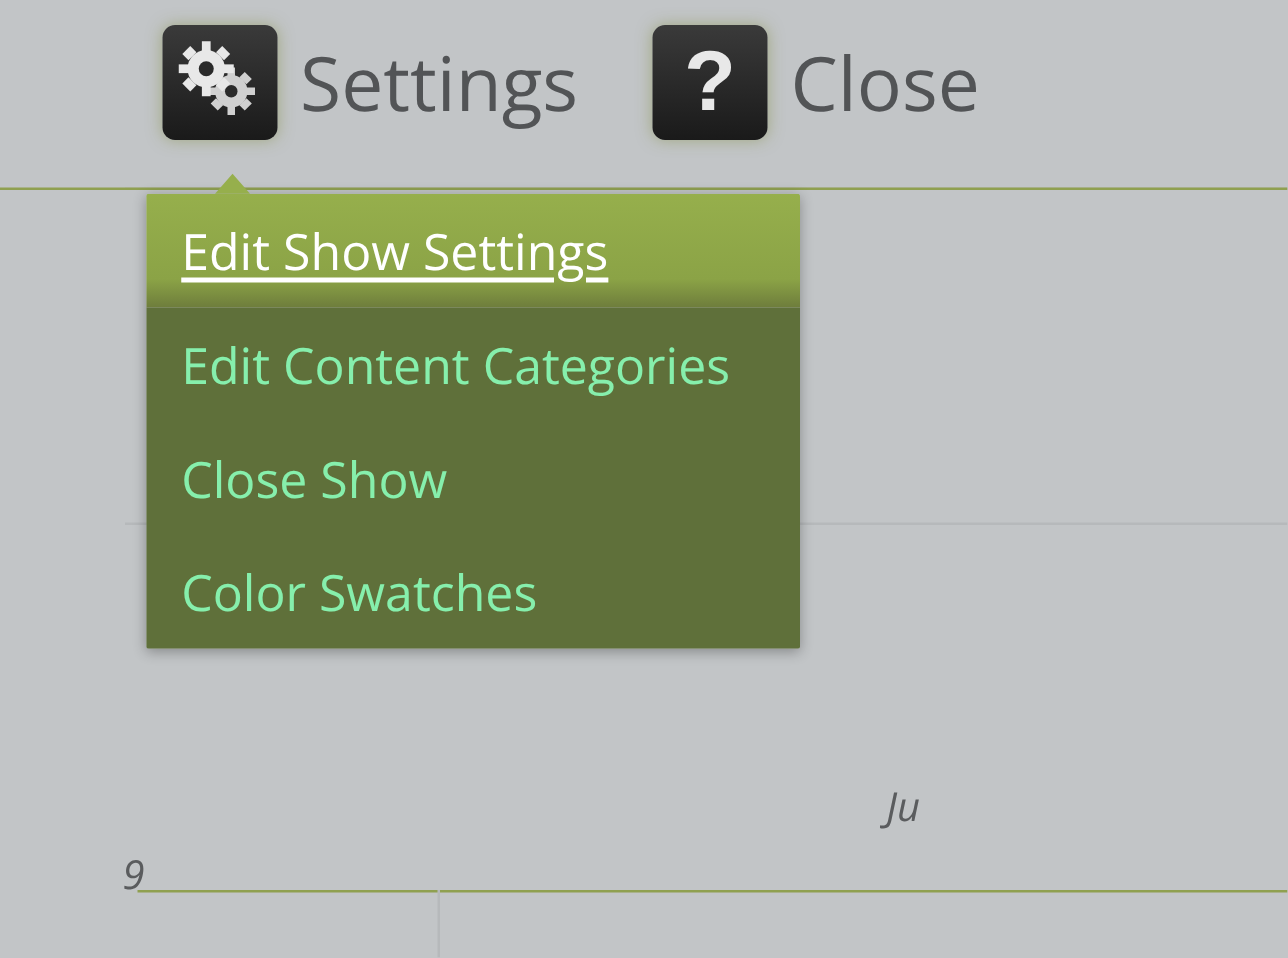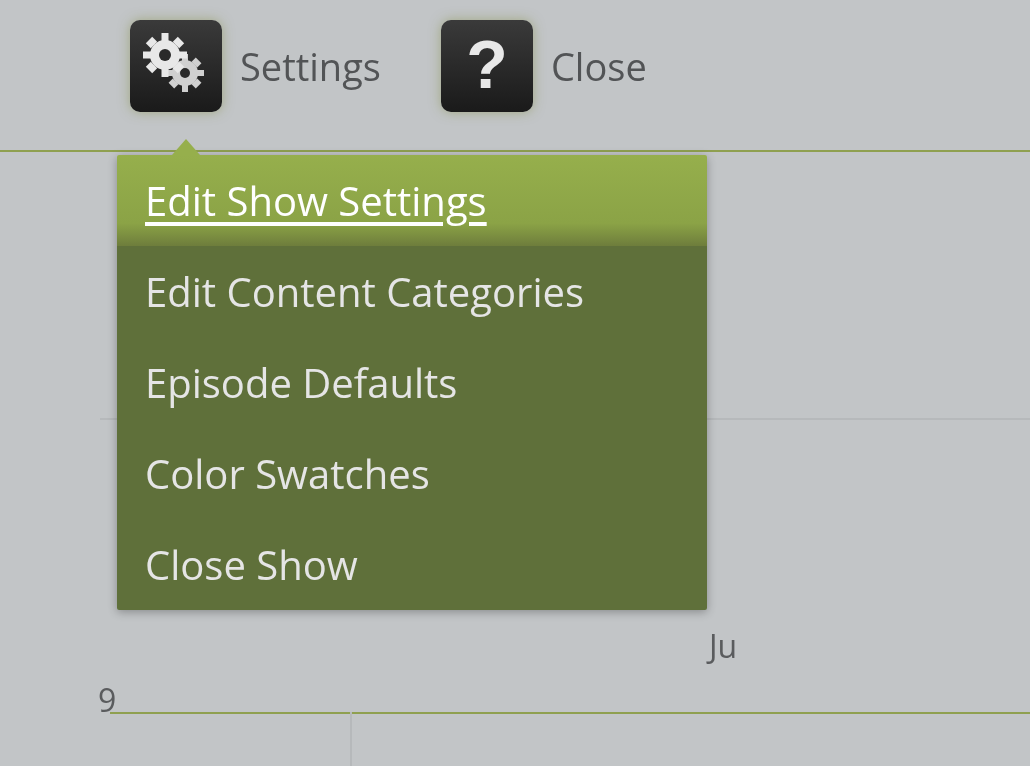--- a/index.html
+++ b/index.html
@@ -38,60 +38,60 @@
       background: linear-gradient(to bottom, #3a3a3a 0%, #1a1a1a 100%);
       border-radius: 10px;
       display: flex;
       align-items: center;
       justify-content: center;
       box-shadow: 0 0 12px rgba(127, 140, 60, 0.5);
       position: relative;
     }
 
     .toolbar-label {
-      font-size: 38px;
+      font-size: 60px;
       color: #525456;
       font-weight: 400;
     }
 
     .divider-line {
       position: absolute;
       left: 0;
       right: 0;
       top: 150px;
       height: 2px;
       background: #8fa050;
     }
 
     .dropdown {
       position: absolute;
       left: 117px;
       top: 155px;
-      width: 590px;
+      width: 523px;
       border-radius: 2px;
       overflow: hidden;
       box-shadow: 0 2px 10px rgba(0,0,0,0.3);
     }
 
     .dropdown-arrow {
       position: absolute;
       left: 172px;
       top: 139px;
       width: 0;
       height: 0;
       border-left: 14px solid transparent;
       border-right: 14px solid transparent;
       border-bottom: 16px solid #96af4c;
       z-index: 10;
     }
 
     .dropdown-item {
       padding: 18px 28px;
       font-size: 40px;
-      color: #e5e5e5;
+      color: #86efac;
       cursor: pointer;
       font-weight: 400;
     }
 
     .dropdown-item.active {
       background: linear-gradient(to bottom, #96af4c 0%, #8ba346 75%, #6e7d3c 100%);
       color: #ffffff;
       font-weight: 400;
       text-decoration: underline;
       text-underline-offset: 6px;
@@ -122,20 +122,21 @@
       top: 0;
       bottom: 0;
       width: 2px;
       background: #b6b9bb;
     }
 
     .cell-label {
       position: absolute;
       font-size: 32px;
       color: #5a5c5e;
+      font-style: italic;
     }
 
     svg {
       display: block;
     }
   </style>
 </head>
 <body>
 
 <div class="calendar-grid">
@@ -197,17 +198,16 @@
     <span class="toolbar-label">Close</span>
   </div>
 </div>
 
 <div class="dropdown-arrow"></div>
 
 <div class="dropdown">
   <div class="dropdown-item active">Edit Show Settings</div>
   <div class="dropdown-body">
     <div class="dropdown-item">Edit Content Categories</div>
-    <div class="dropdown-item">Episode Defaults</div>
+    <div class="dropdown-item">Close Show</div>
     <div class="dropdown-item">Color Swatches</div>
-    <div class="dropdown-item">Close Show</div>
   </div>
 </div>
 
 </body></html>

